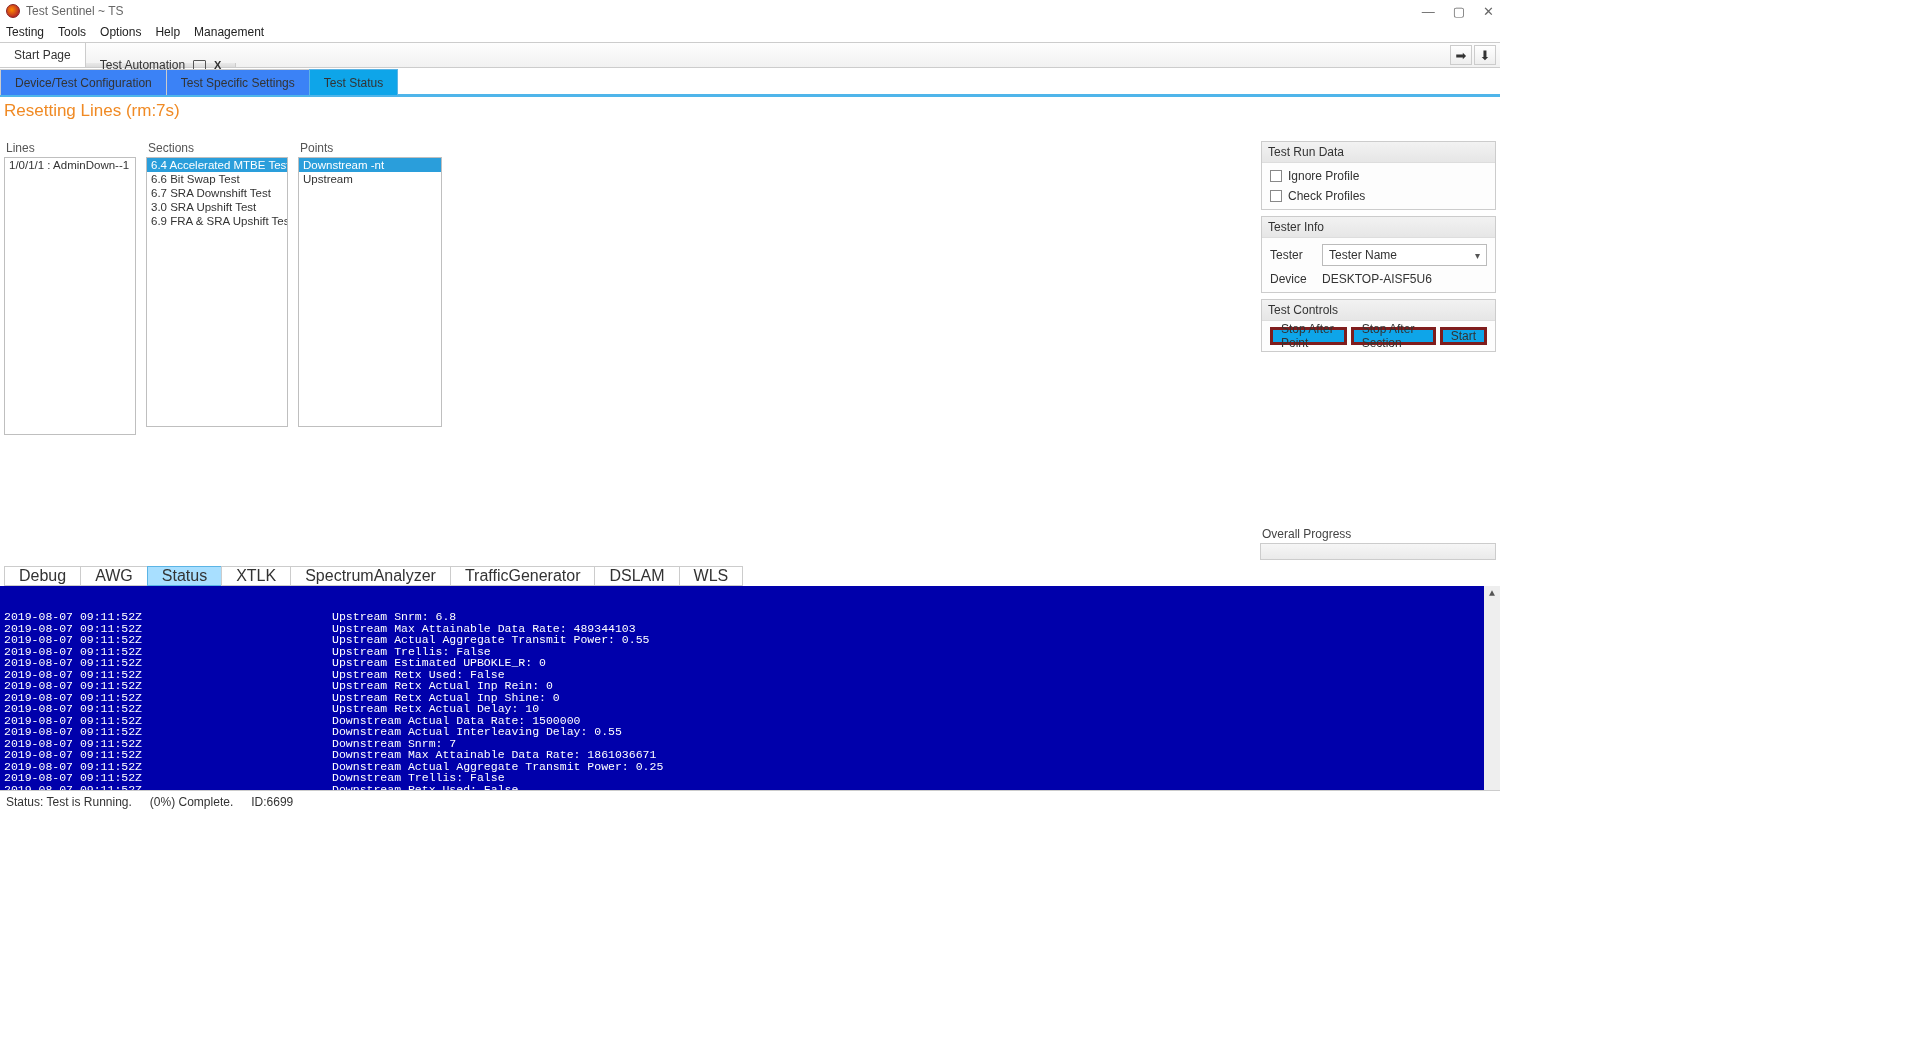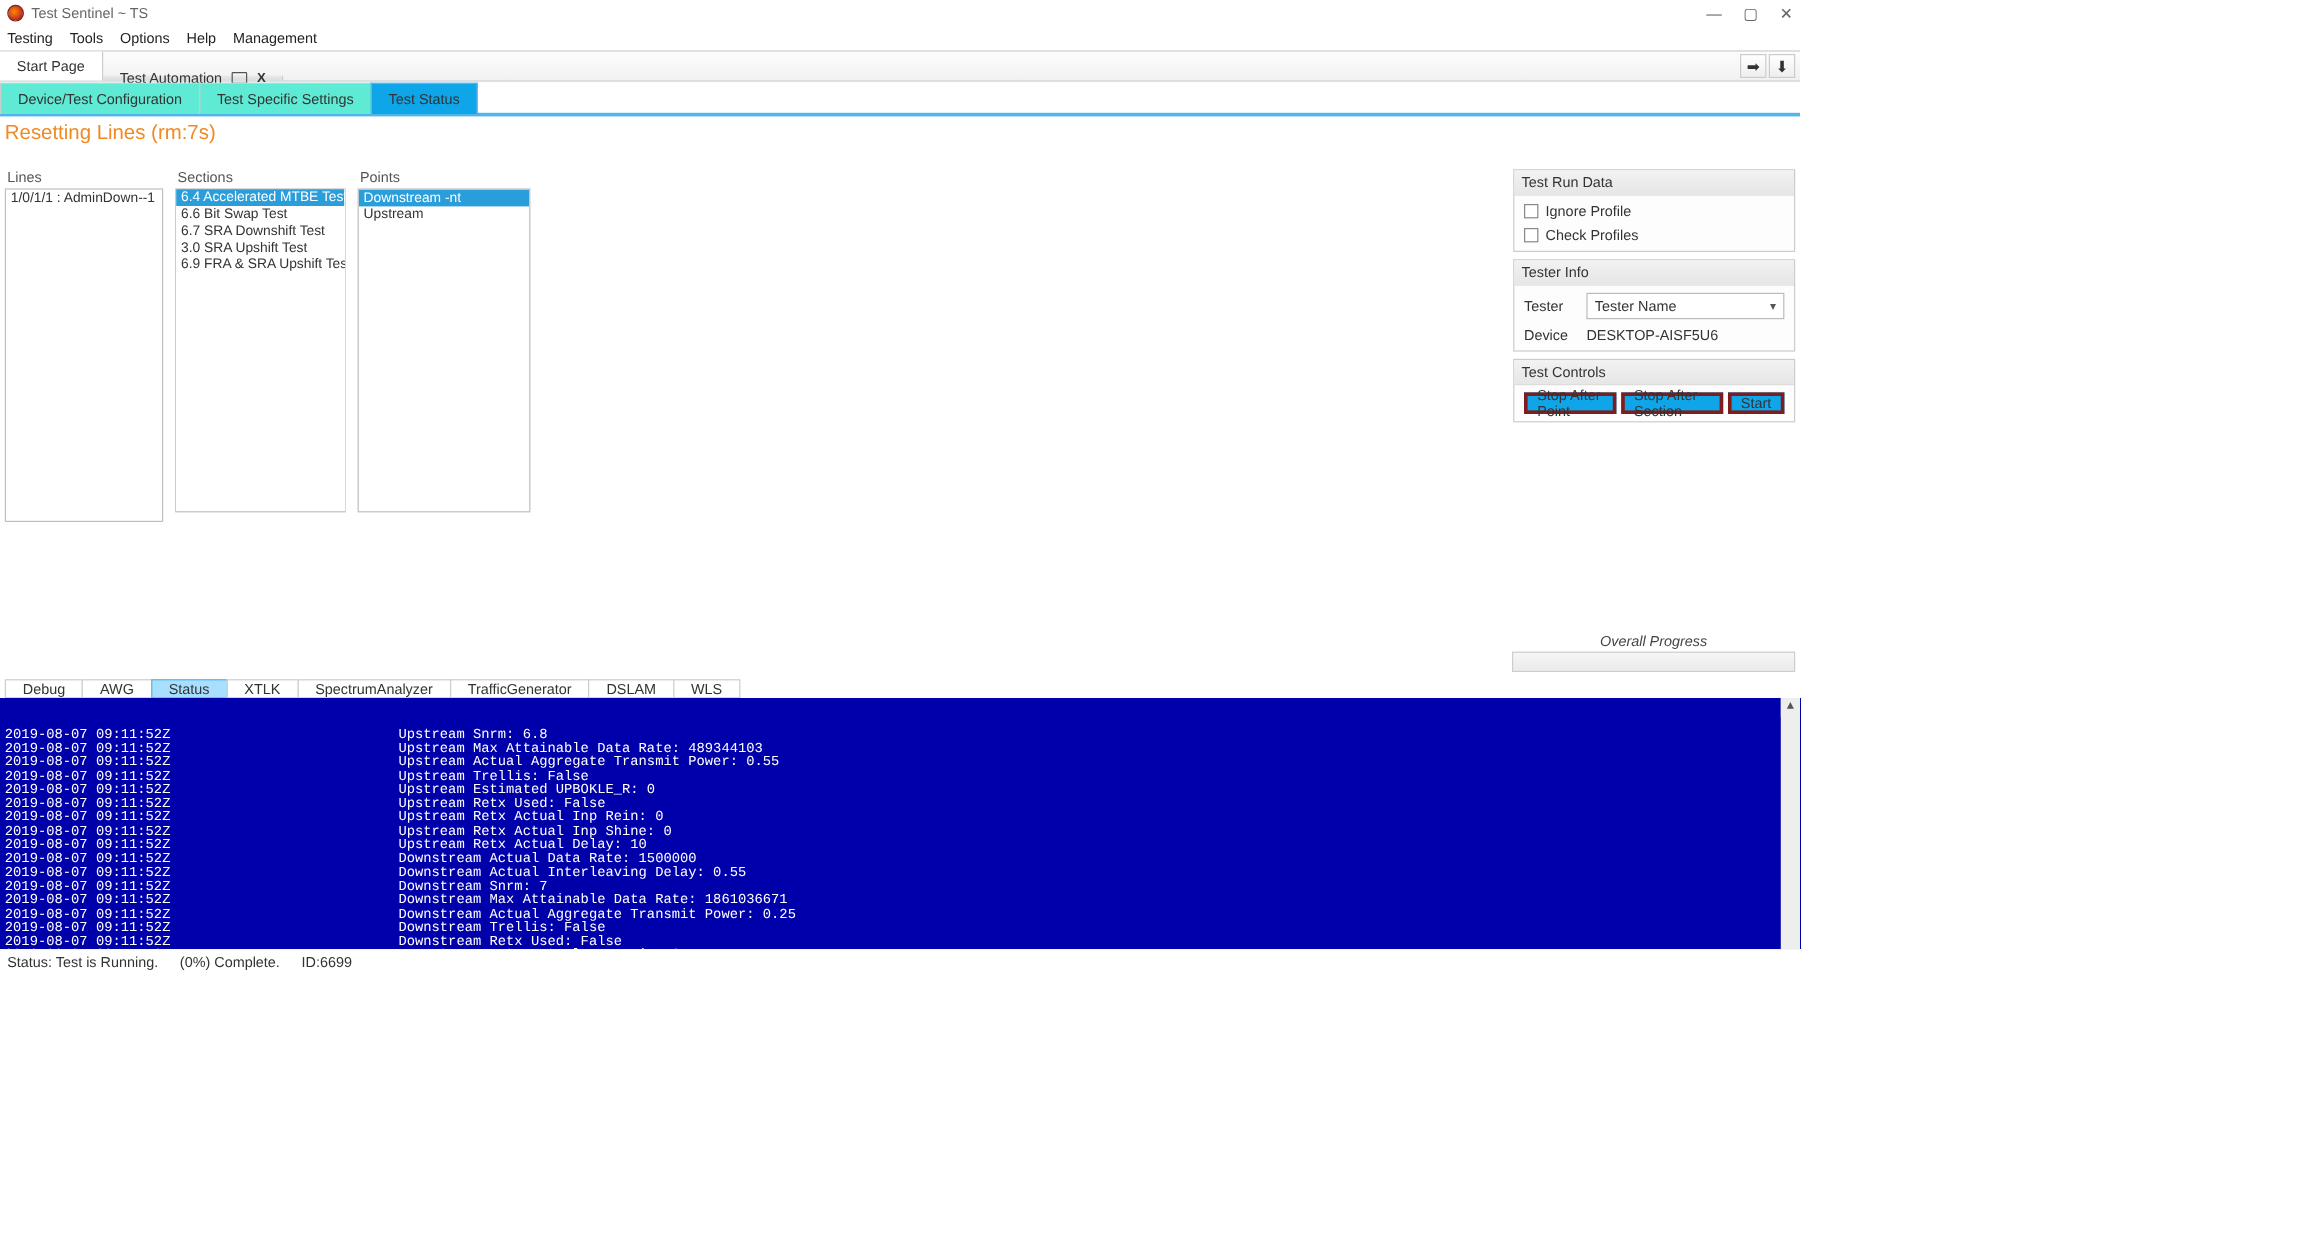--- a/index.html
+++ b/index.html
@@ -91,21 +91,21 @@
   padding: 0 14px;
   display: flex;
   align-items: center;
   border: 1px solid #ccc;
   border-bottom: none;
   margin-right: -1px;
   font-size: 12px;
   color: #333;
   position: relative;
   top: 1px;
-  background: #5eead4;
+  background: #3b82f6;
 }
 .sub-tab.selected {
   background: #0ea5e9;
   border-color: #5bb4e5;
 }
 .sub-tabs-border {
   height: 3px;
   background: #4fb5ea;
 }
 .main-area {
@@ -181,27 +181,26 @@
   background: #0ea5e9;
   padding: 3px 8px;
   height: 18px;
   font-size: 12px;
   display: flex; align-items:center; justify-content:center;
   cursor: pointer;
 }
 .btn.wide { flex:1; text-align:center; }
 .overall-block { margin-top: auto; padding-right:4px;}
 .progress-label-right {
-  text-align: center;
+  text-align: left;
   font-size: 12px;
   color: #444;
   margin-left: auto;
   width: 236px;
   padding: 2px 2px;
-  font-style: italic;
 }
 .progress-bar-right {
   margin-left: auto;
   width: 236px;
   height: 17px;
   border: 1px solid #ccc;
   background: linear-gradient(#f6f6f6,#eaeaea);
 }
 .log-tabs {
   display: flex;
@@ -209,21 +208,21 @@
   align-items: stretch;
   margin-top: 6px;
   padding-left: 4px;
 }
 .log-tab {
   padding: 0 14px;
   display: flex;
   align-items: center;
   border: 1px solid #ccc;
   margin-right: -1px;
-  font-size: 12px;
+  font-size: 16px;
   color: #333;
   background: #fff;
 }
 .log-tab.selected {
   background: #a8dfff;
   border-color: #5bb4e5;
 }
 .log-area {
   flex: 0 0 306px;
   background: #0000ab;

